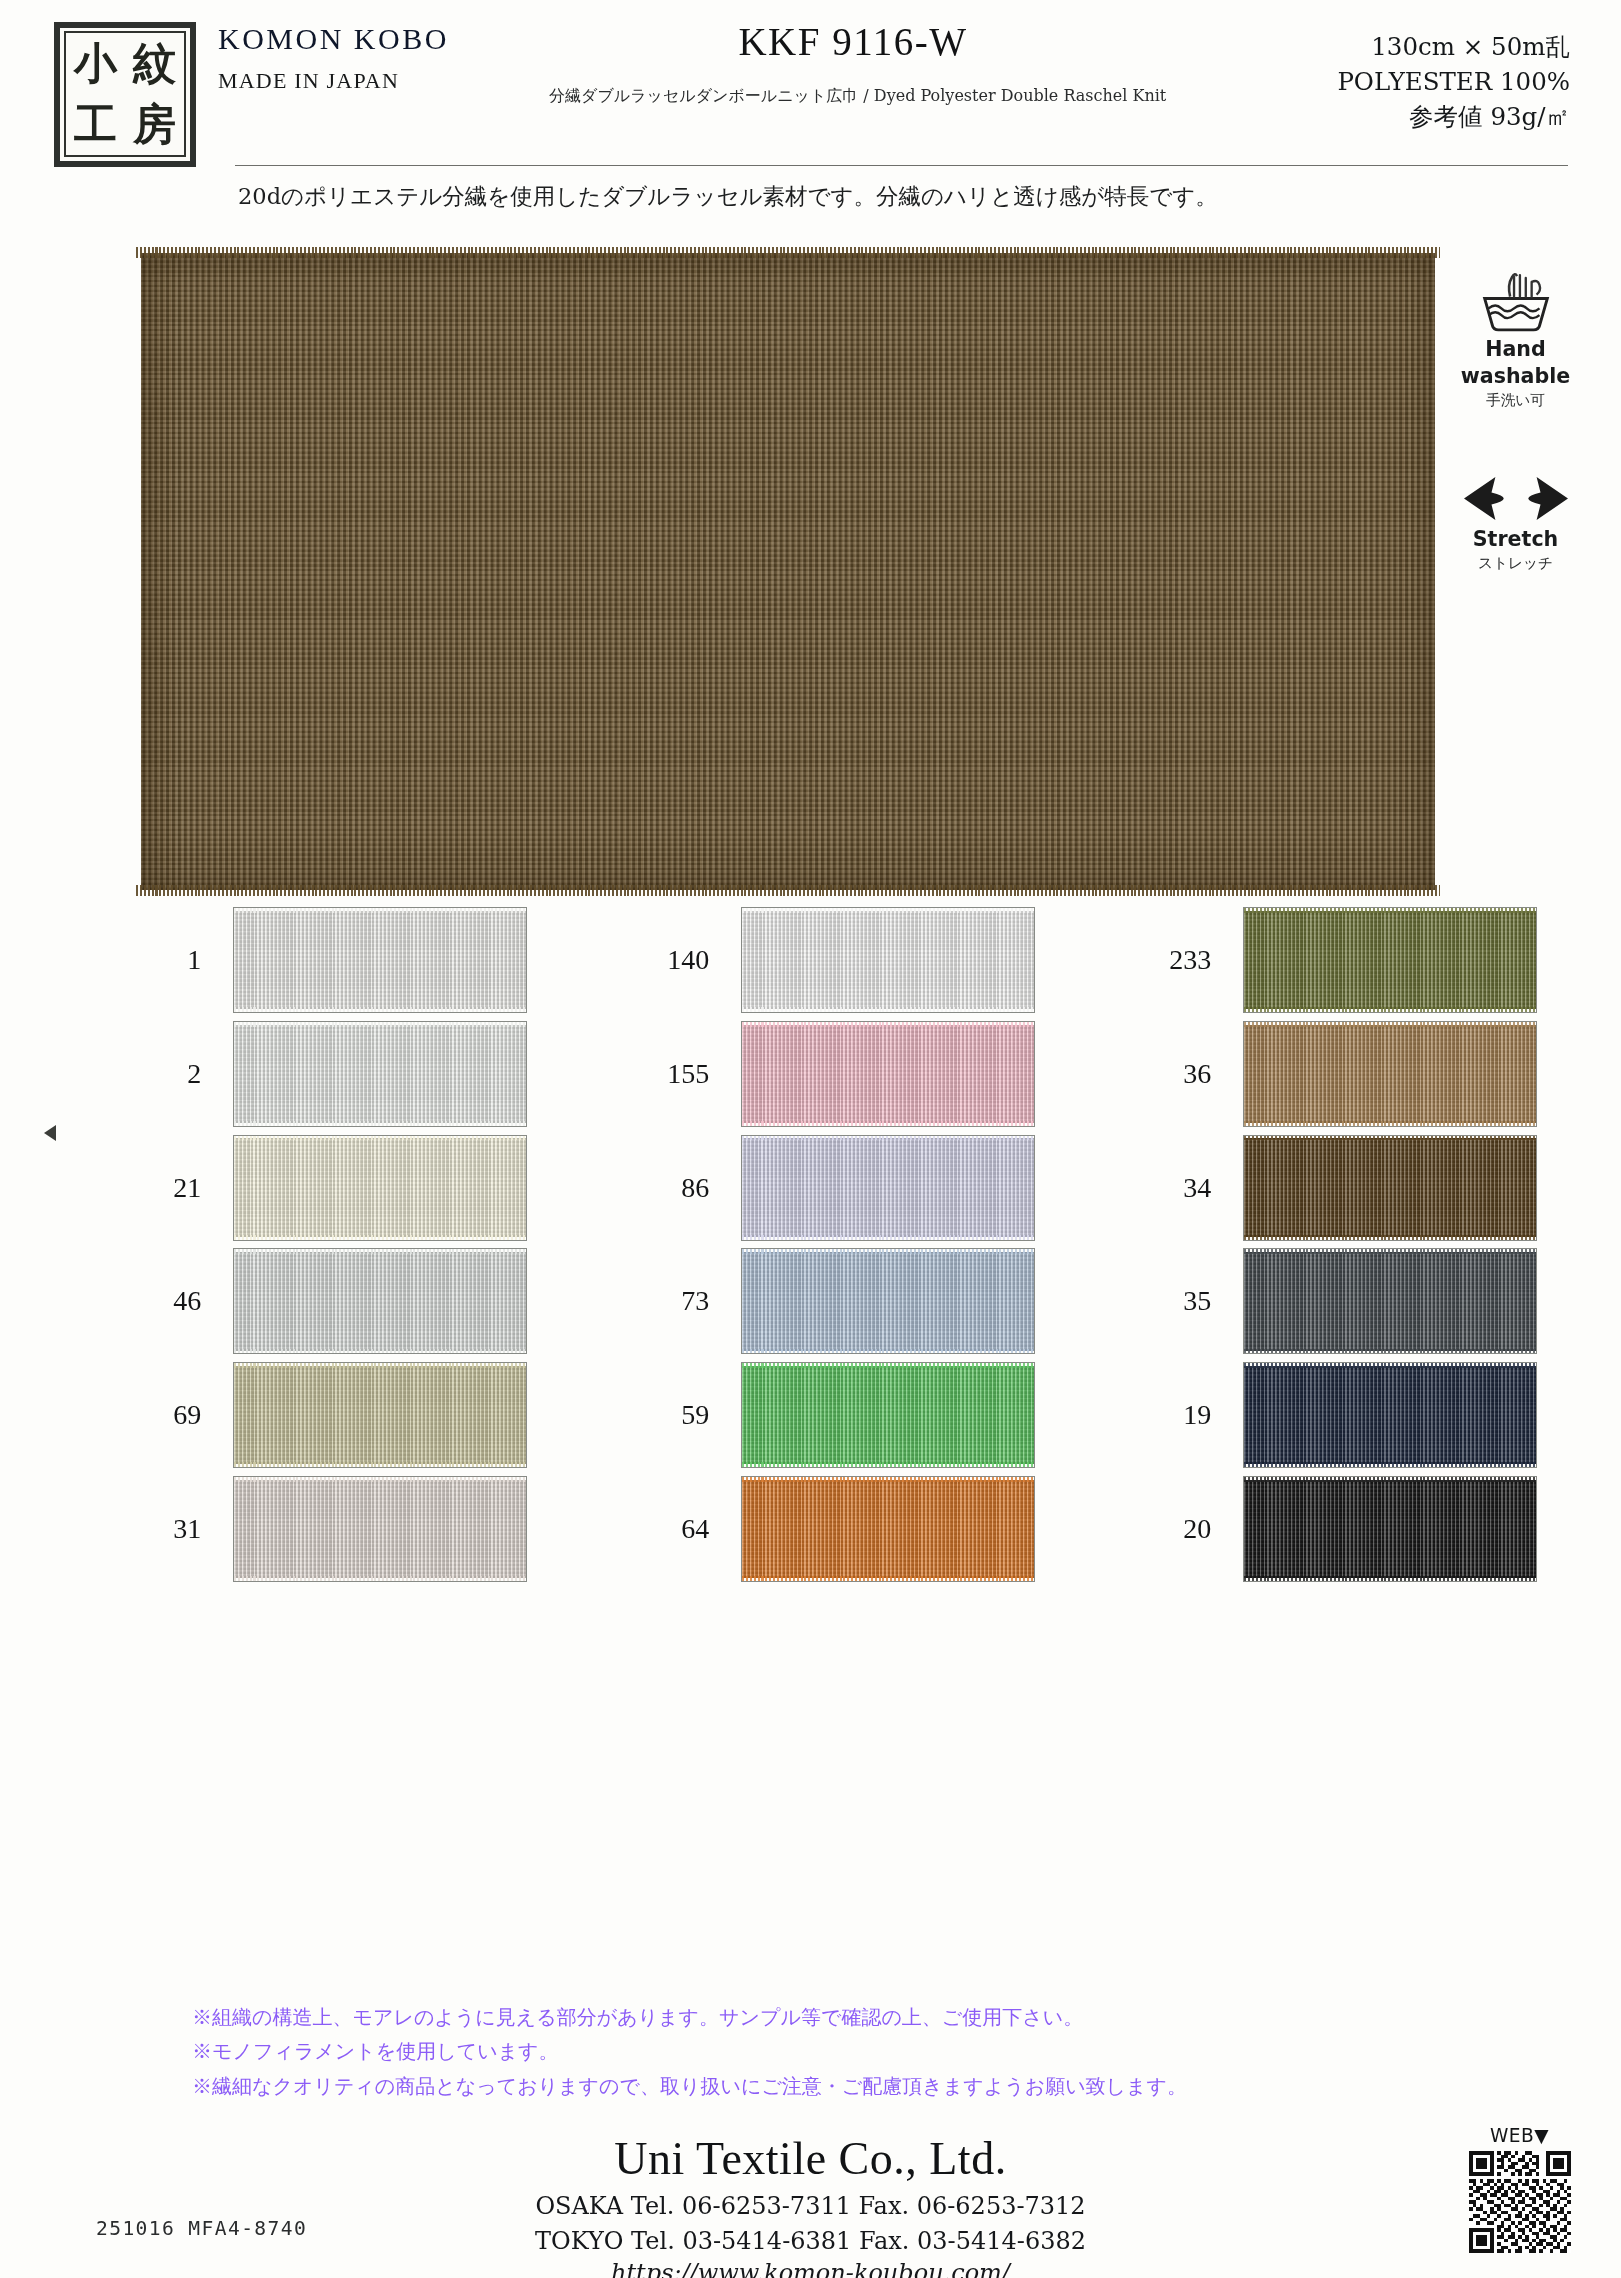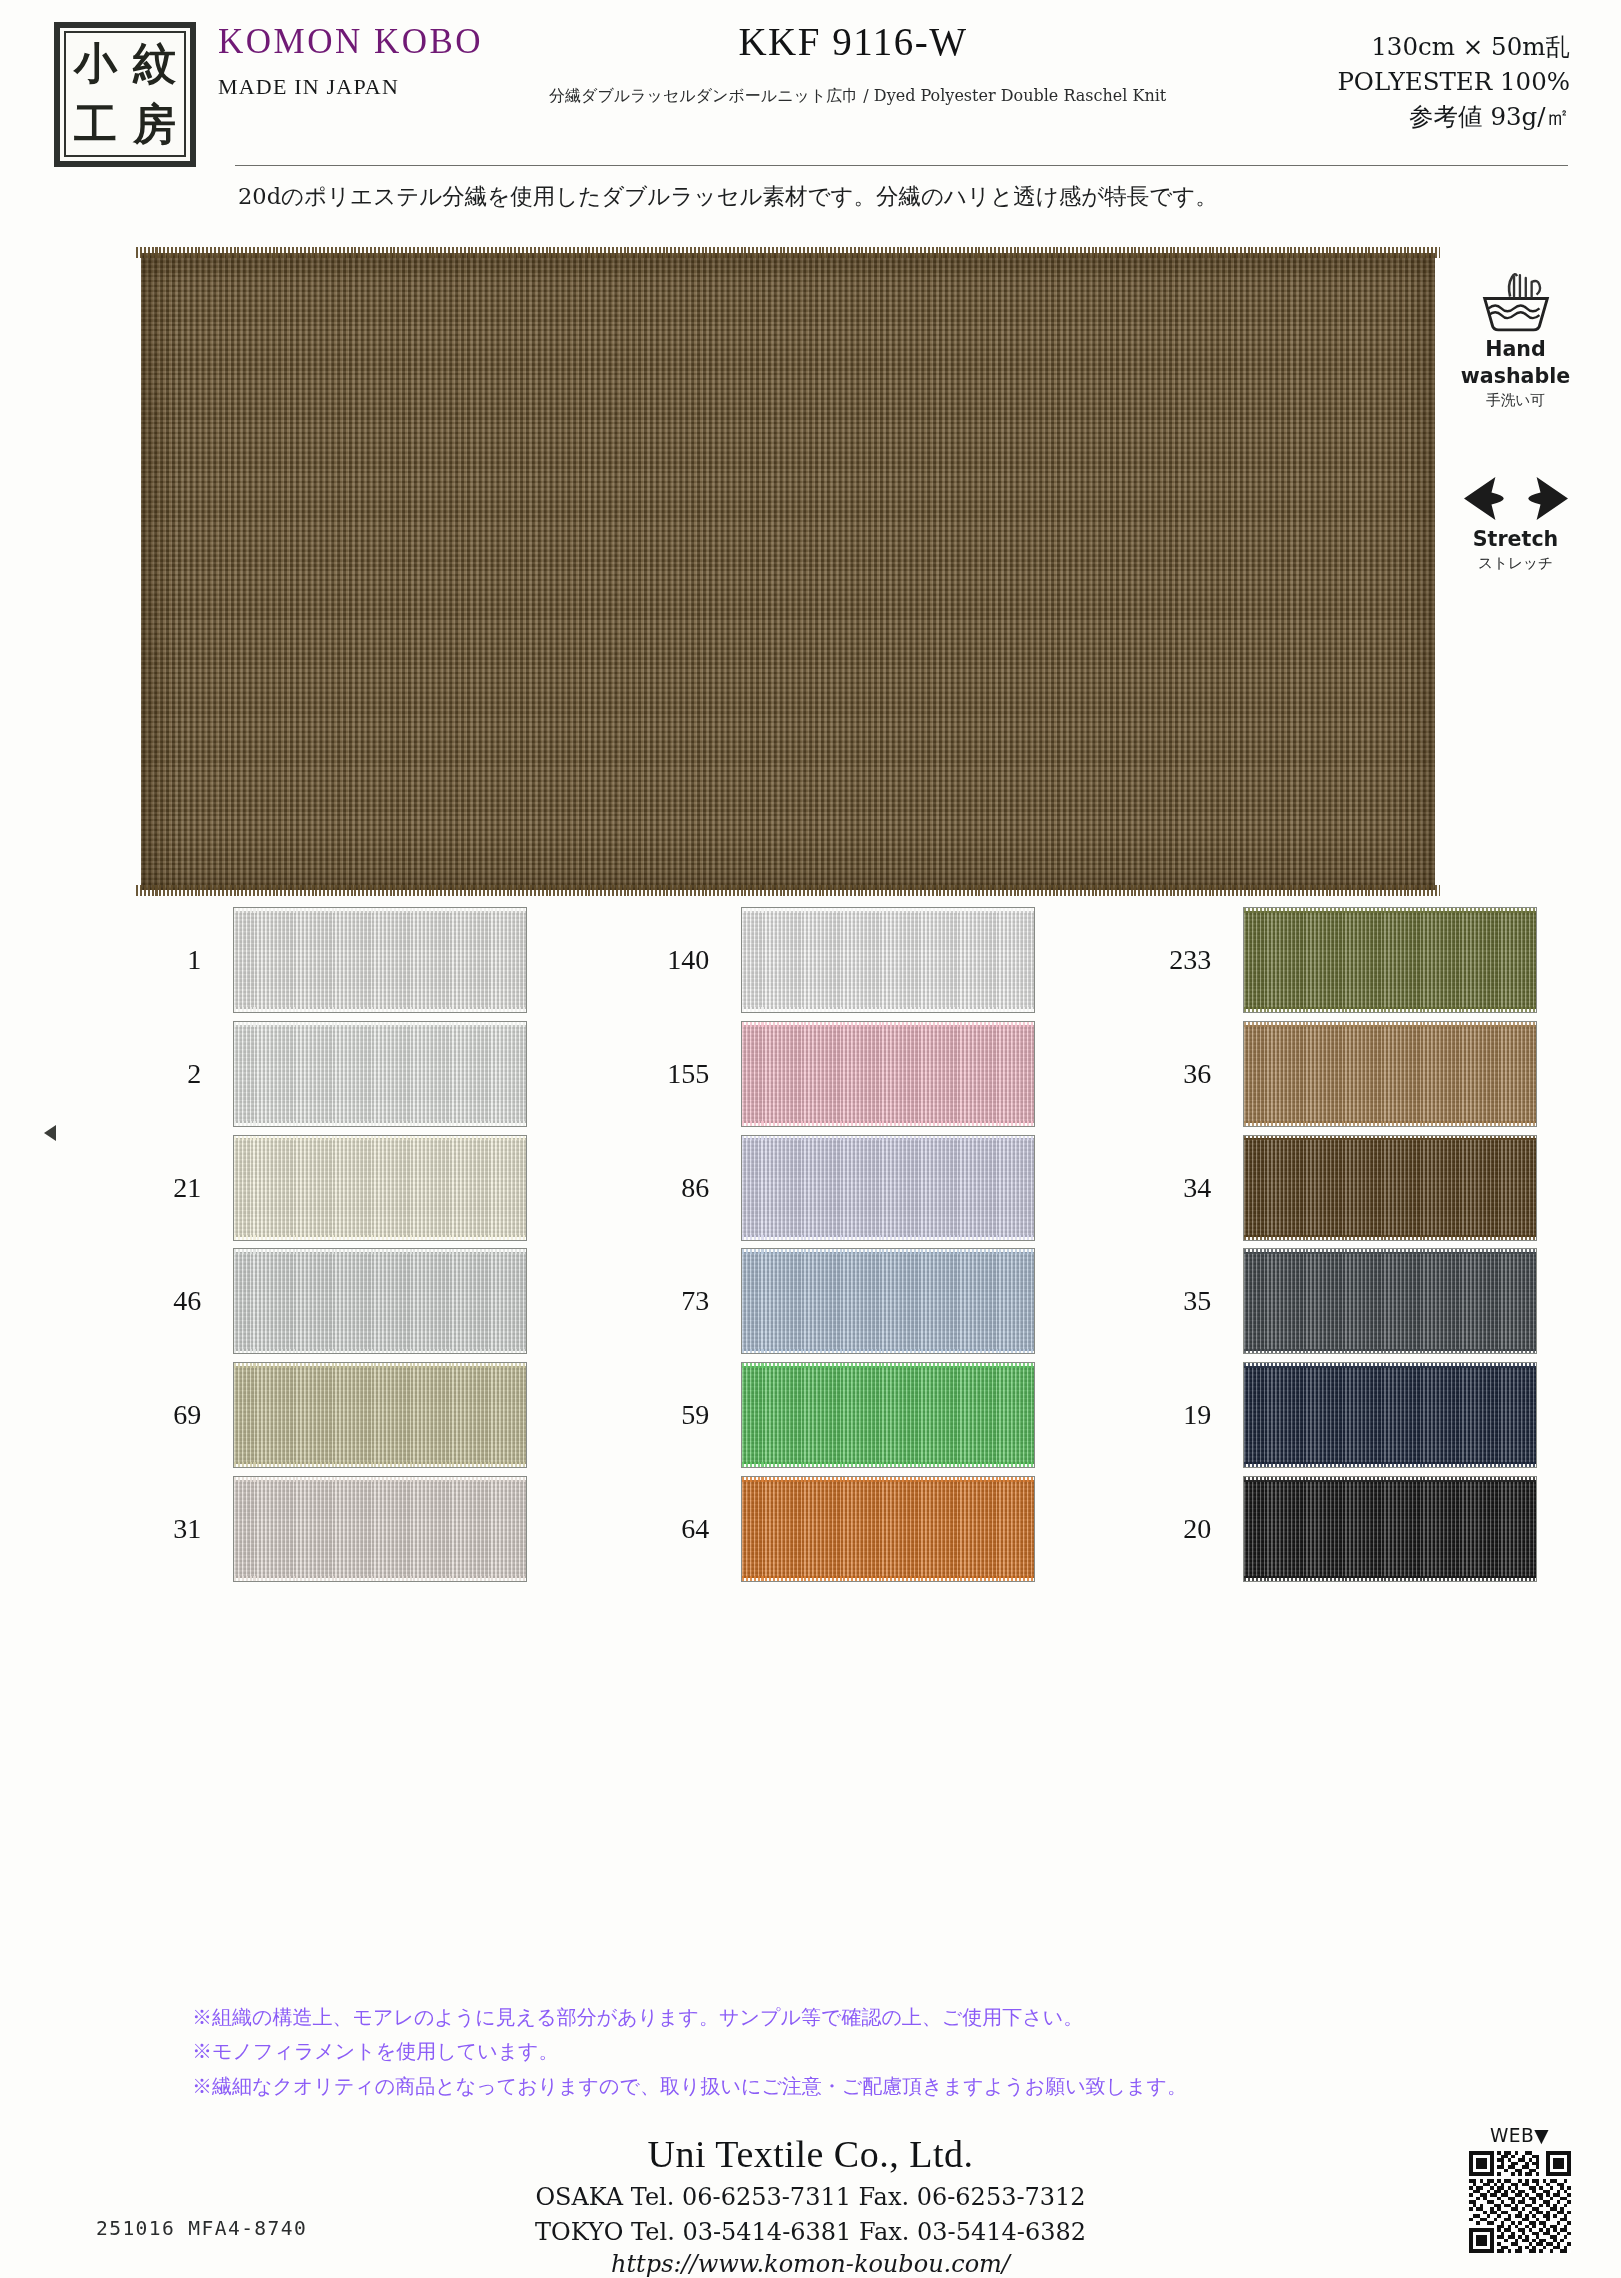--- a/index.html
+++ b/index.html
@@ -30,21 +30,21 @@
     grid-template-rows: 1fr 1fr;
     align-items: center; justify-items: center;
   }
   .logo-ch {
     font-family: "DejaVu Serif", serif;
     font-size: 43px; line-height: 1;
     color: #22251f; font-weight: 700;
   }
 
   .brand-block { position: absolute; left: 218px; top: 21.6px; width: 323px; }
-  .brand-line1 { font-size: 35px; letter-spacing: 2.5px; color: #701a75; white-space: nowrap; }
+  .brand-line1 { font-size: 30px; letter-spacing: 2.5px; color: #0f172a; white-space: nowrap; }
   .brand-line2 { font-size: 22px; letter-spacing: 1.2px; color: #17191a; margin-top: 12.7px; white-space: nowrap; }
 
   .title-block { position: absolute; left: 549px; top: 19px; width: 608px; text-align: center; }
   .product-code { font-size: 39px; letter-spacing: 1.5px; color: #121314; }
   .product-sub {
     font-size: 16px; color: #2a2c2d; margin-top: 21.6px;
     font-family: "DejaVu Serif", serif; white-space: nowrap;
   }
 
   .spec-block { position: absolute; right: 51px; top: 30px; text-align: right; }
@@ -145,21 +145,21 @@
   
   .notes { position: absolute; left: 192px; top: 2000px; width: 1225px; }
   .note-line {
     font-family: "DejaVu Serif", serif;
     font-size: 20px; color: #8b5cf6;
     line-height: 1.72; white-space: nowrap;
   }
 
   
   .footer { position: absolute; left: 0; top: 2132px; width: 1621px; text-align: center; }
-  .company { font-size: 38px; color: #111315; letter-spacing: 0.5px; }
+  .company { font-size: 46px; color: #111315; letter-spacing: 0.5px; }
   .contact { font-size: 24px; color: #15171a; margin-top: 6.9px; white-space: nowrap; font-family:"DejaVu Serif",serif; }
   .website { font-size: 24px; color: #15171a; margin-top: 3.9px; font-family:"DejaVu Serif",serif;font-style:italic; }
 
   .ref-code {
     position: absolute; left: 96px; top: 2217px;
     font-family: "DejaVu Sans Mono", monospace;
     font-size: 19.6px; color: #2a2c2d; letter-spacing: 1.4px;
   }
 
   .web-box { position: absolute; right: 37px; top: 2125px; width: 129px; text-align: center; }

